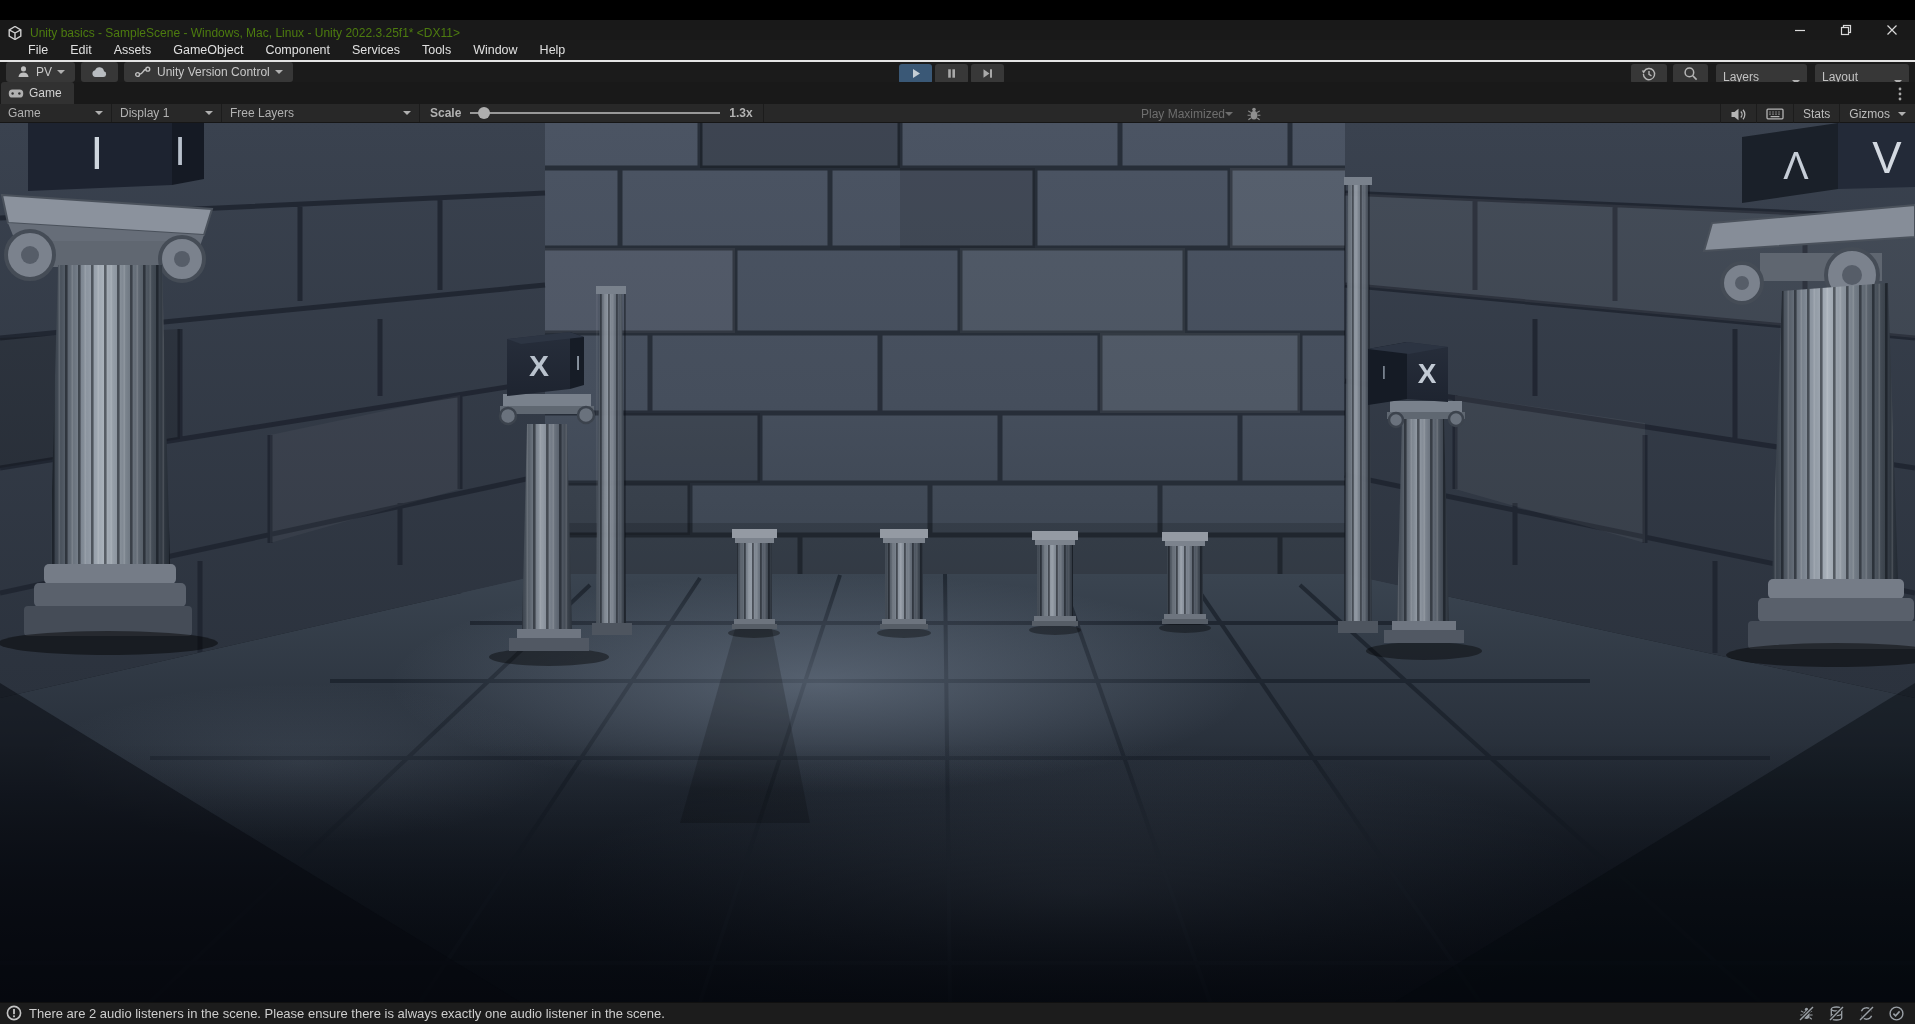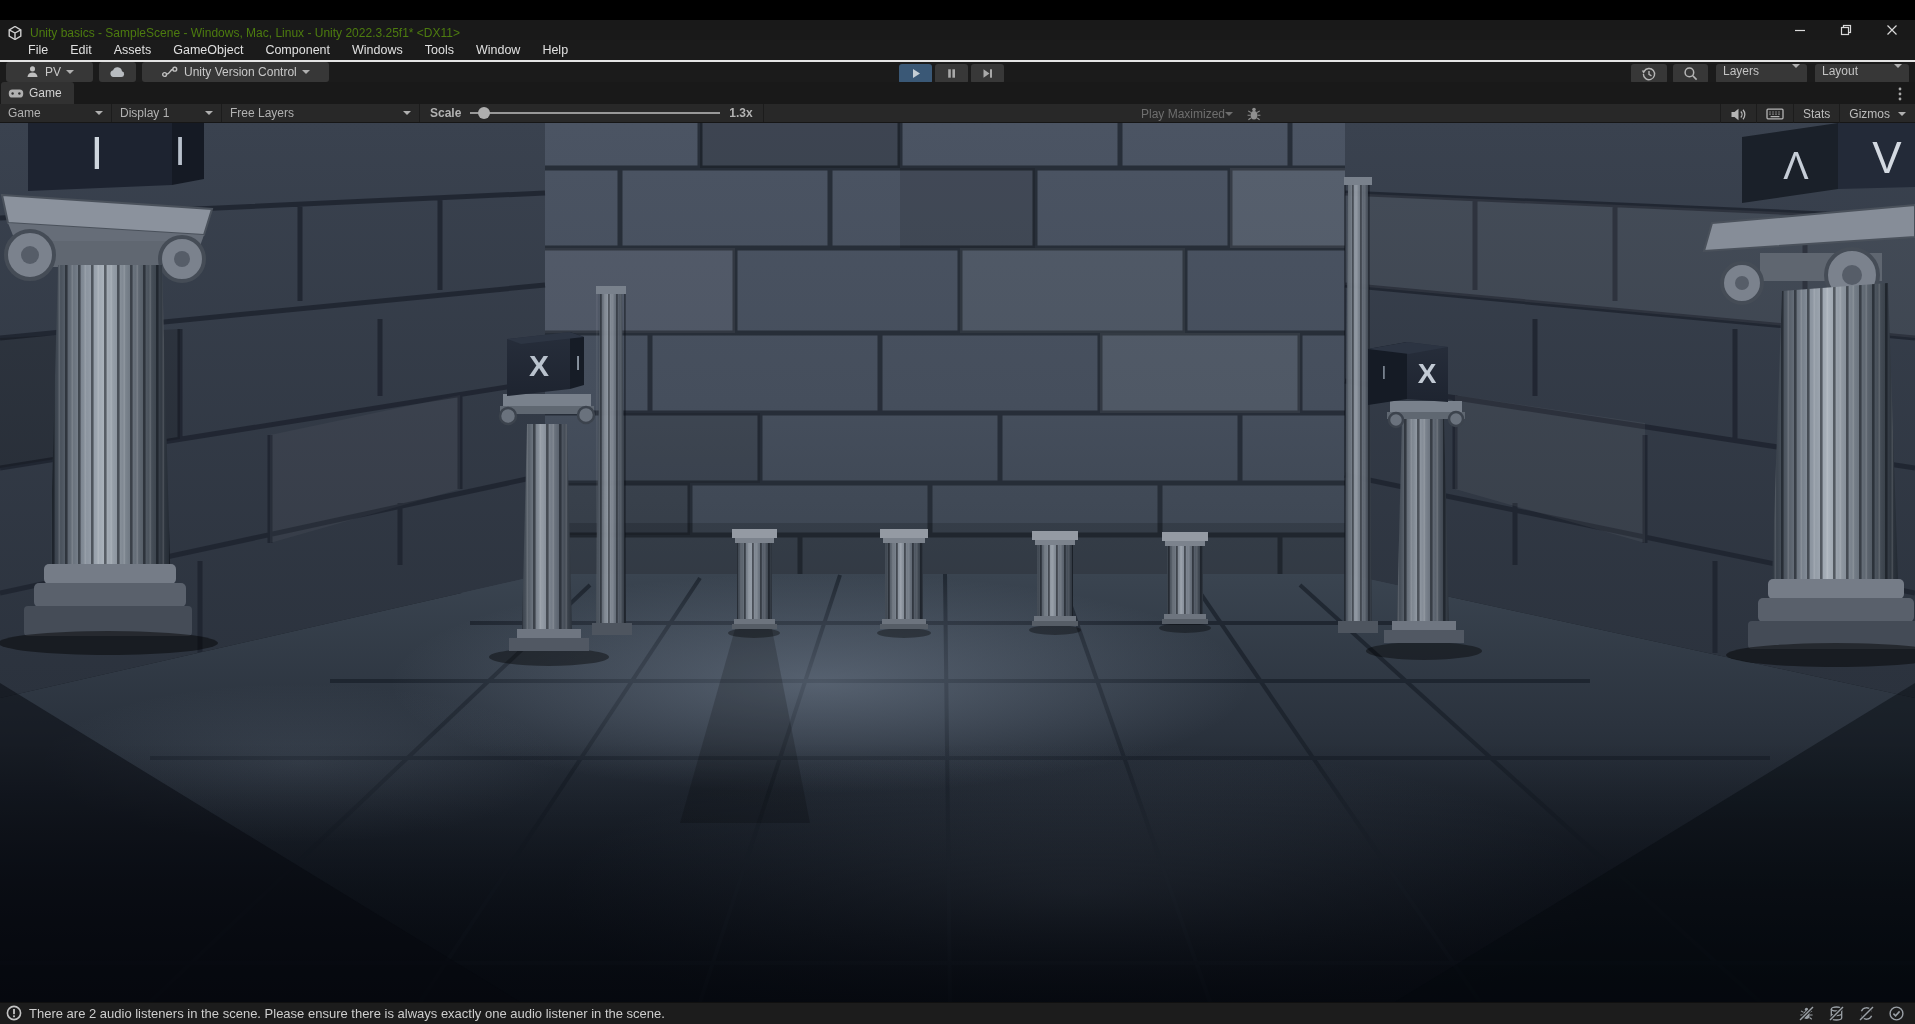--- a/index.html
+++ b/index.html
@@ -15,30 +15,30 @@
   .winbtn { width:46px; height:100%; display:flex; align-items:center; justify-content:center; }
 
   
   .menubar { height:24px; background:#1b1b1b; display:flex; align-items:center; padding-left:17px; }
   .menuitem { color:#e0e0e0; font-size:12.5px; padding:3px 11px; cursor:default; }
   .menusep { height:2px; background:#e4e4e4; }
 
   
   .toolbar { height:24px; background:#1b1b1b; display:flex; align-items:center; position:relative; }
   .tbtn { height:20px; background:#373737; border-radius:3px; display:flex; align-items:center;
-          padding:0 19px; margin-left:6px; color:#c8c8c8; font-size:12px; gap:5px; }
+          padding:0 10px; margin-left:6px; color:#c8c8c8; font-size:12px; gap:5px; }
   .tbtn.icononly { padding:0 10px; }
   .caret { width:0; height:0; border-left:4px solid transparent; border-right:4px solid transparent;
            border-top:4px solid #b0b0b0; display:inline-block; }
   .caret.dim { border-top-color:#6e6e6e; }
   .playgroup { position:absolute; left:899px; top:2px; display:flex; gap:3px; }
   .pbtn { width:33px; height:20px; background:#383838; border-radius:3px; display:flex; align-items:center; justify-content:center; }
   .pbtn.active { background:#3a5876; }
   .tb-right { position:absolute; right:6px; top:2px; display:flex; }
-  .ddbtn { height:20px; background:#373737; border-radius:3px; display:flex; align-items:flex-start;
+  .ddbtn { height:20px; background:#373737; border-radius:3px; display:flex; align-items:flex-end;
            color:#c3c3c3; font-size:12px; padding:0 7px; margin-left:8px; justify-content:space-between; }
 
   
   .tabbar { height:24px; background:#191919; display:flex; align-items:flex-end; position:relative; }
   .tab { height:22px; background:#313131; border-radius:3px 3px 0 0; display:flex; align-items:center;
          padding:0 12px 0 7px; margin-left:1px; color:#d2d2d2; font-size:12px; gap:5px; }
   .kebab { position:absolute; right:8px; top:4px; }
 
   
   .gtoolbar { height:22px; background:#282828; border-bottom:1px solid #161616; display:flex; align-items:stretch;
@@ -96,21 +96,21 @@
         </div>
     </div>
   </div>
 
   <div class="menubar">
     <span class="menuitem">File</span>
     <span class="menuitem">Edit</span>
     <span class="menuitem">Assets</span>
     <span class="menuitem">GameObject</span>
     <span class="menuitem">Component</span>
-    <span class="menuitem">Windows</span>
+    <span class="menuitem">Services</span>
     <span class="menuitem">Tools</span>
     <span class="menuitem">Window</span>
     <span class="menuitem">Help</span>
   </div>
   <div class="menusep"></div>
 
   <div class="toolbar">
     <div class="tbtn">
       <svg width="15" height="15" viewBox="0 0 16 16">
           <circle cx="8" cy="5.2" r="2.7" fill="#bfbfbf"></circle>

